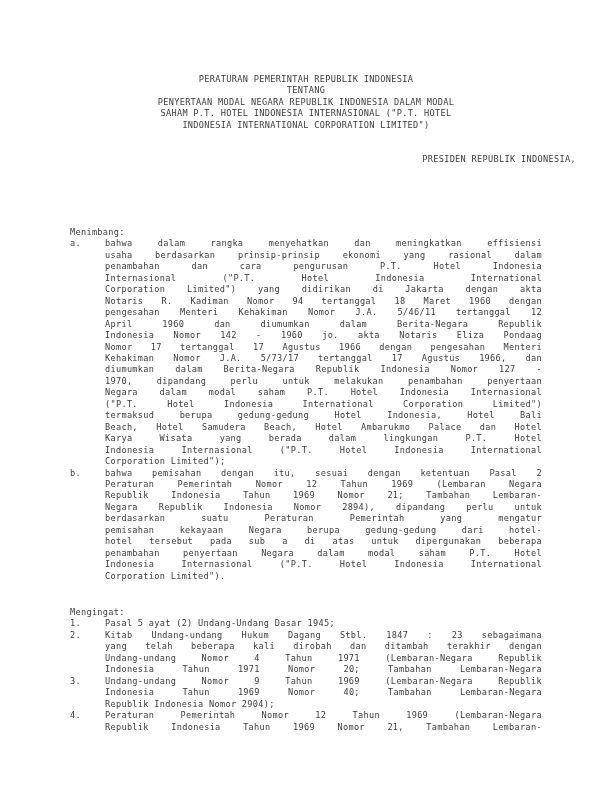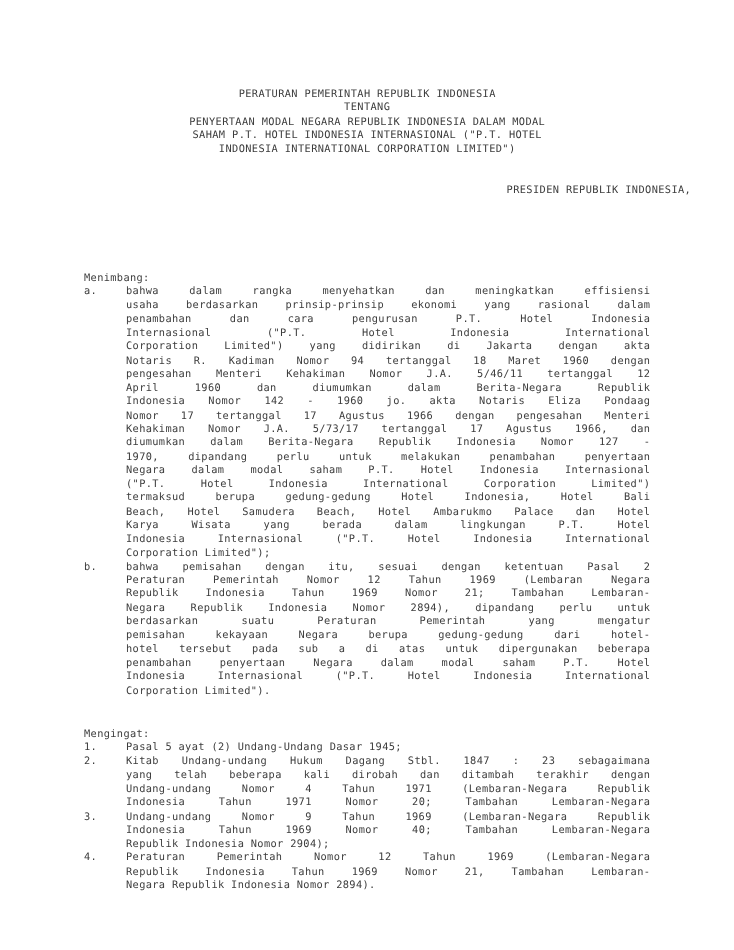--- a/index.html
+++ b/index.html
@@ -181,18 +181,17 @@
           <div class="ln just"><span class="w">Undang-undang</span><span class="w">Nomor</span><span class="w">9</span><span class="w">Tahun</span><span class="w">1969</span><span class="w">(Lembaran-Negara</span><span class="w">Republik</span></div>
           <div class="ln just"><span class="w">Indonesia</span><span class="w">Tahun</span><span class="w">1969</span><span class="w">Nomor</span><span class="w">40;</span><span class="w">Tambahan</span><span class="w">Lembaran-Negara</span></div>
           <div class="ln last">Republik Indonesia Nomor 2904);</div>
         </span>
       </div>
       <div class="item">
         <span class="item-marker">4.</span>
         <span class="item-body">
           <div class="ln just"><span class="w">Peraturan</span><span class="w">Pemerintah</span><span class="w">Nomor</span><span class="w">12</span><span class="w">Tahun</span><span class="w">1969</span><span class="w">(Lembaran-Negara</span></div>
           <div class="ln just"><span class="w">Republik</span><span class="w">Indonesia</span><span class="w">Tahun</span><span class="w">1969</span><span class="w">Nomor</span><span class="w">21,</span><span class="w">Tambahan</span><span class="w">Lembaran-</span></div>
-          <div class="ln last">Negara Republik Indonesia Nomor 2894).</div>
         </span>
       </div>
     </div>
 
 </div>
 
 </body></html>

